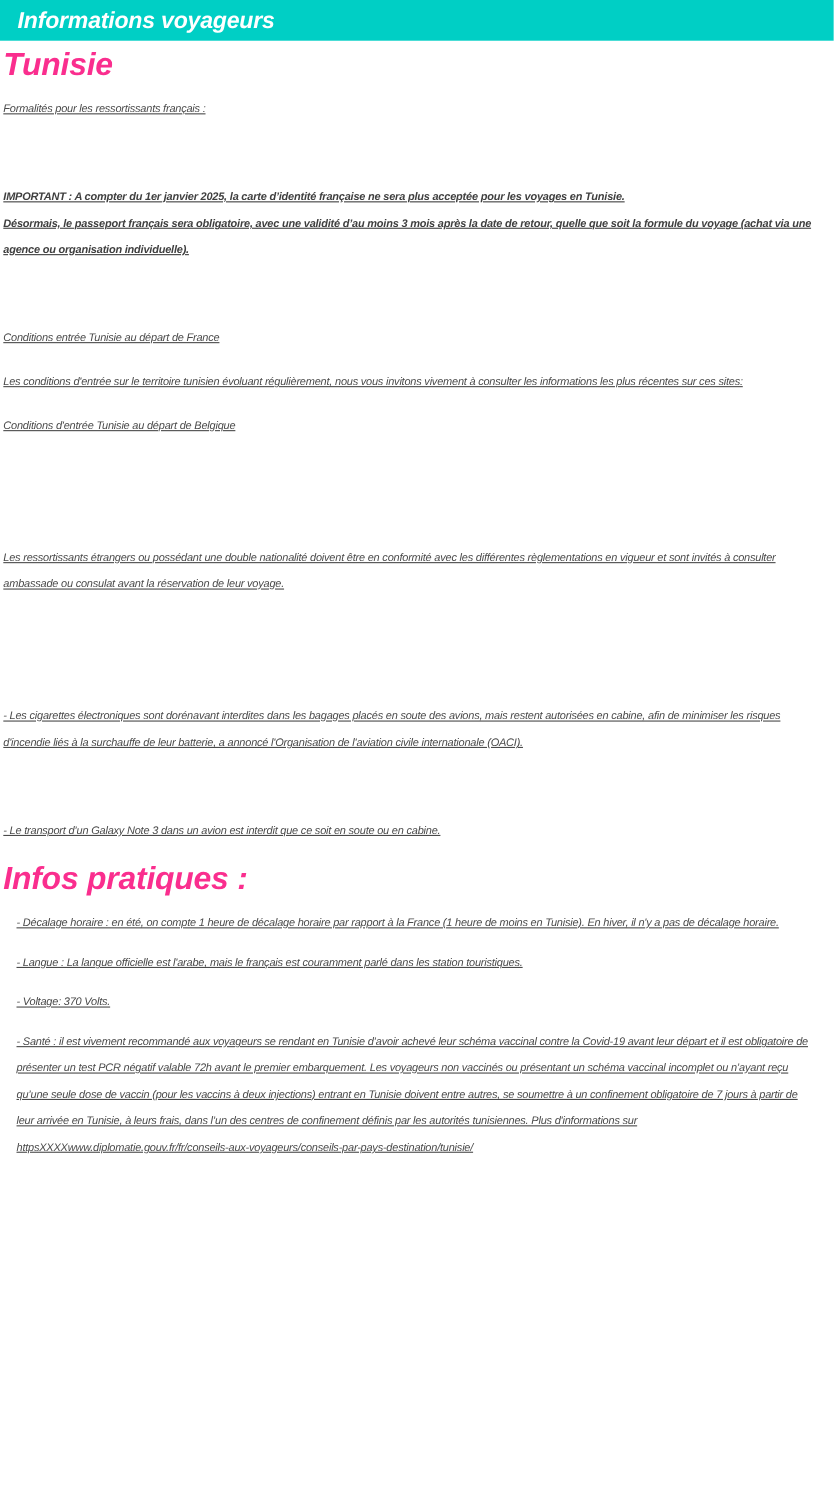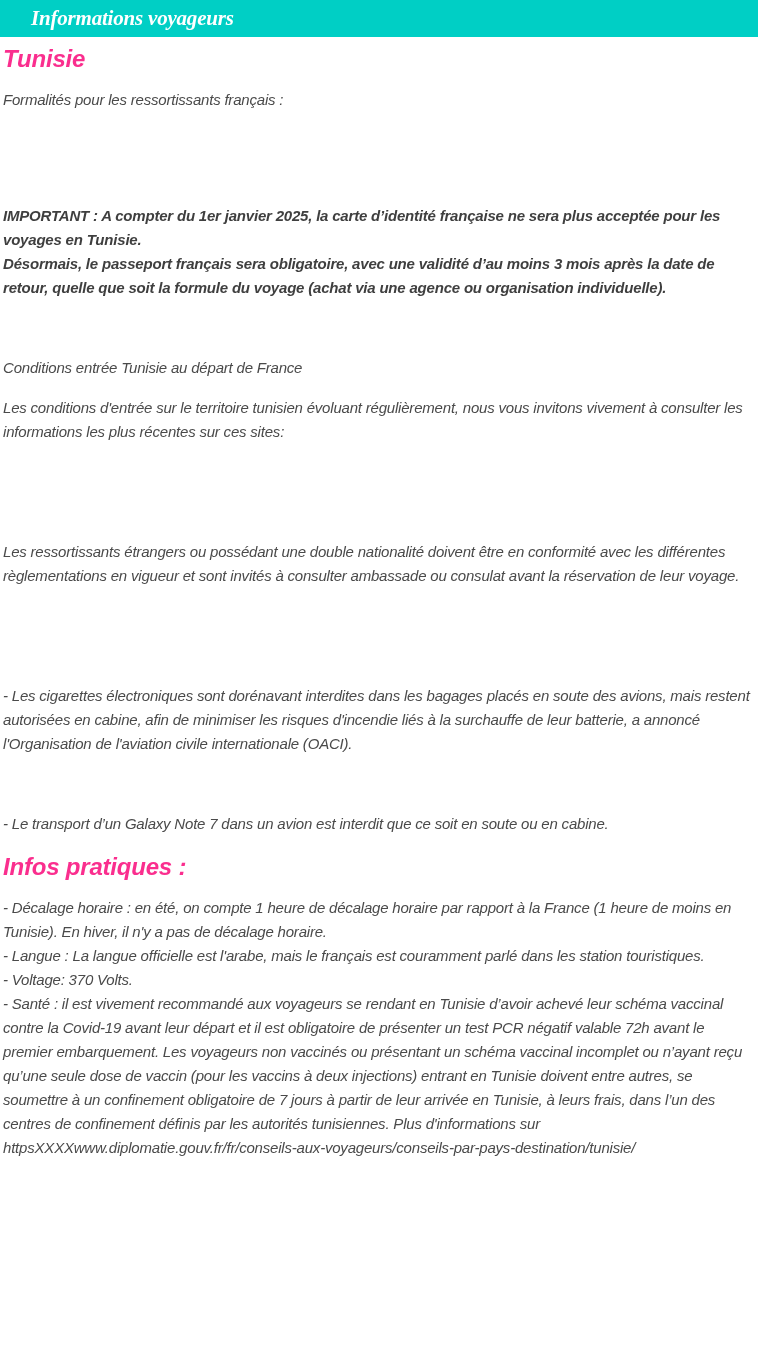--- a/index.html
+++ b/index.html
@@ -17,51 +17,50 @@
     font-family: "Liberation Sans", sans-serif;
     font-style: italic;
     color: var(--text-gray);
     letter-spacing: -0.2px;
   }
   .topbar {
     background: var(--header-bg);
     height: 37px;
     display: flex;
     align-items: center;
-    padding-left: 31px;
-    font-family: Liberation Serif, serif;
+    padding-left: 16px;
   }
   .topbar .title {
     color: #ffffff;
     font-size: 21px;
     font-weight: bold;
     font-style: italic;
     margin: 0;
     line-height: 1;
   }
   main { padding: 0 6px 6px 3px; }
   .h-pink {
     color: var(--accent-pink);
-    font-size: 24px;
+    font-size: 29px;
     font-weight: bold;
     margin: 7px 0 14px 0;
     line-height: 30px;
   }
   p, .line {
-    font-size: 15px;
+    font-size: 10px;
     line-height: 24px;
     margin: 0 0 16px 0;
+    text-decoration: underline;
   }
   .b {
     font-weight: bold;
     color: var(--bold-gray);
-    margin-top: 36px;
   }
   .gap { height: 40px; }
-  .tight { margin: 0; }
+  .tight { margin: 12px; }
   .pratiques { margin: 0; }
 </style>
 </head>
 <body>
 
 <header class="topbar">
   <h1 class="title">Informations voyageurs</h1>
 </header>
 
 <main>
@@ -73,38 +72,39 @@
   <div class="gap"></div>
 
   <p class="b"><span>IMPORTANT : A compter du 1er janvier 2025, la carte d’identité française ne sera plus acceptée pour les voyages en Tunisie.</span><br><span>Désormais, le passeport français sera obligatoire, avec une validité d’au moins 3 mois après la date de retour, quelle que soit la formule du voyage (achat via une agence ou organisation individuelle).</span></p>
 
   <div class="gap"></div>
 
   <p>Conditions entrée Tunisie au départ de France</p>
 
   <p>Les conditions d'entrée sur le territoire tunisien évoluant régulièrement, nous vous invitons vivement à consulter les informations les plus récentes sur ces sites:</p>
 
+  <p>Conditions d'entrée Tunisie au départ de Belgique</p>
 
   <div class="gap"></div>
 
 
   <div class="gap"></div>
 
   <p>Les ressortissants étrangers ou possédant une double nationalité doivent être en conformité avec les différentes règlementations en vigueur et sont invités à consulter ambassade ou consulat avant la réservation de leur voyage.</p>
 
   <div class="gap"></div>
 
 
   <div class="gap"></div>
 
   <p>- Les cigarettes électroniques sont dorénavant interdites dans les bagages placés en soute des avions, mais restent autorisées en cabine, afin de minimiser les risques d'incendie liés à la surchauffe de leur batterie, a annoncé l'Organisation de l'aviation civile internationale (OACI).</p>
 
   <div class="gap"></div>
 
-  <p>- Le transport d’un Galaxy Note 7 dans un avion est interdit que ce soit en soute ou en cabine.</p>
+  <p>- Le transport d’un Galaxy Note 3 dans un avion est interdit que ce soit en soute ou en cabine.</p>
 
   <h2 class="h-pink">Infos pratiques :</h2>
 
   <div class="pratiques">
     <p class="tight">- Décalage horaire : en été, on compte 1 heure de décalage horaire par rapport à la France (1 heure de moins en Tunisie). En hiver, il n'y a pas de décalage horaire.</p>
     <p class="tight">- Langue : La langue officielle est l'arabe, mais le français est couramment parlé dans les station touristiques.</p>
     <p class="tight">- Voltage: 370 Volts.</p>
     <p class="tight">- Santé : il est vivement recommandé aux voyageurs se rendant en Tunisie d’avoir achevé leur schéma vaccinal contre la Covid-19 avant leur départ et il est obligatoire de présenter un test PCR négatif valable 72h avant le premier embarquement. Les voyageurs non vaccinés ou présentant un schéma vaccinal incomplet ou n’ayant reçu qu’une seule dose de vaccin (pour les vaccins à deux injections) entrant en Tunisie doivent entre autres, se soumettre à un confinement obligatoire de 7 jours à partir de leur arrivée en Tunisie, à leurs frais, dans l’un des centres de confinement définis par les autorités tunisiennes. Plus d'informations sur httpsXXXXwww.diplomatie.gouv.fr/fr/conseils-aux-voyageurs/conseils-par-pays-destination/tunisie/</p>
   </div>
 

